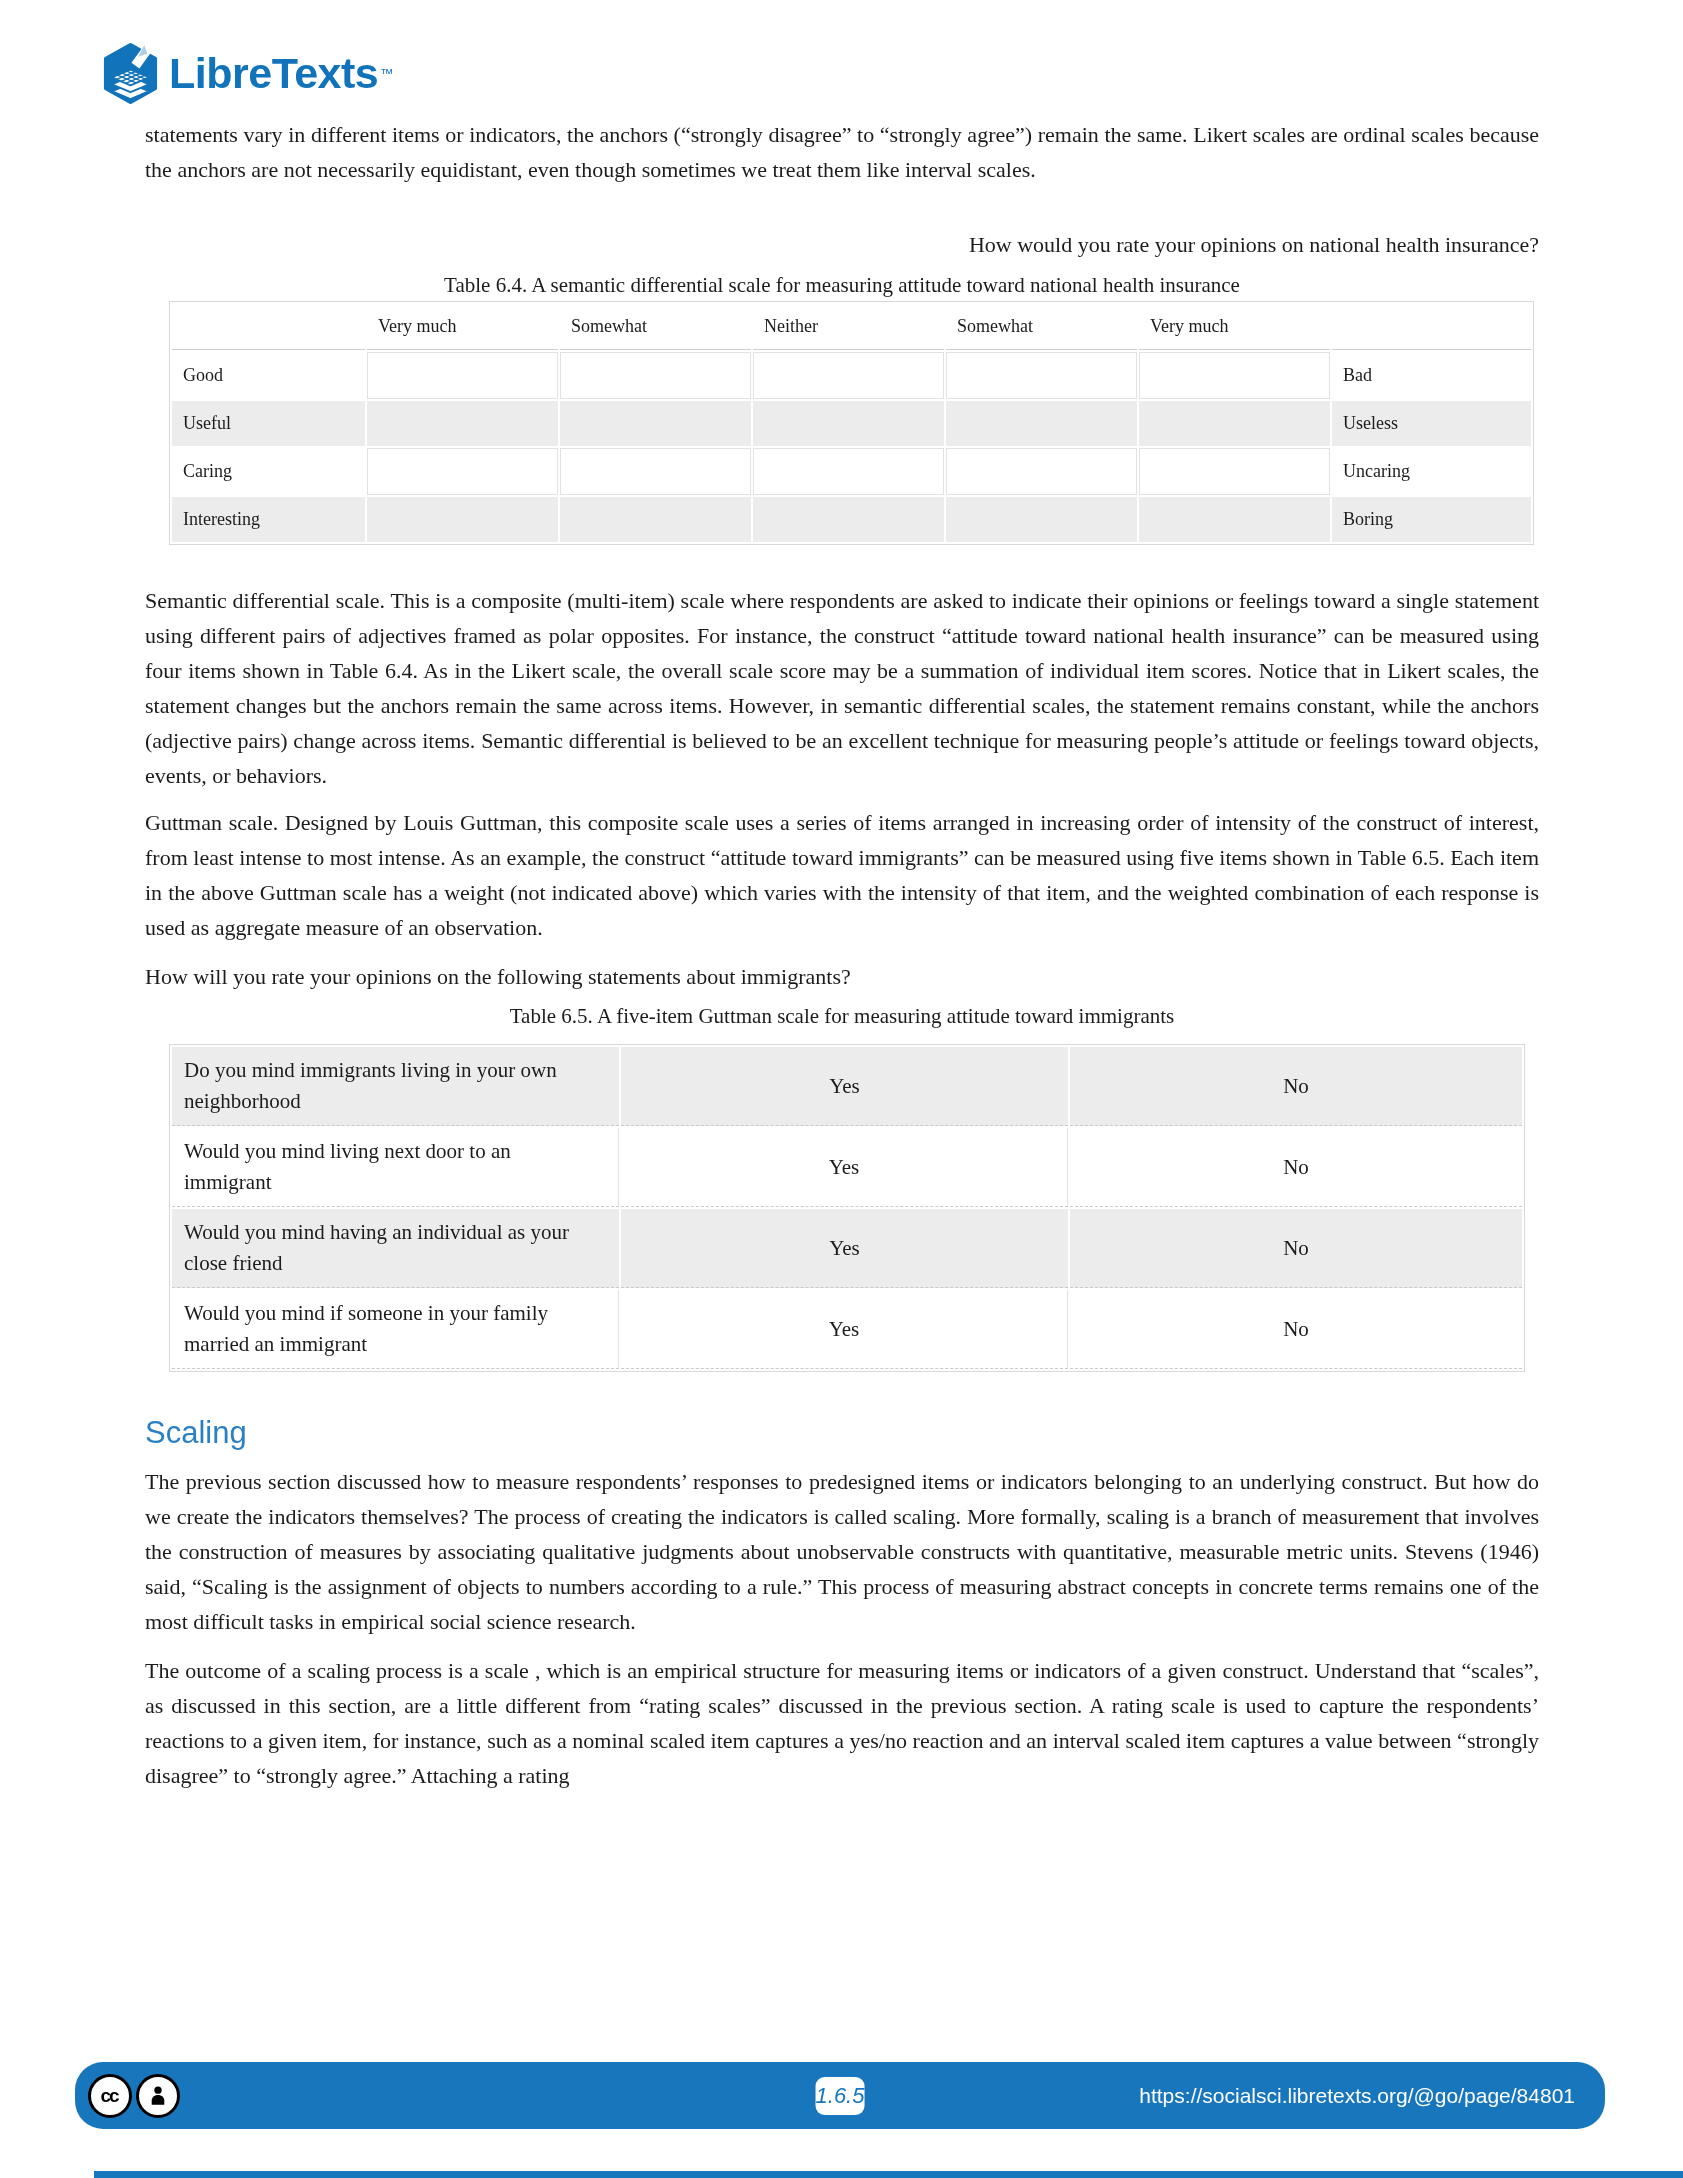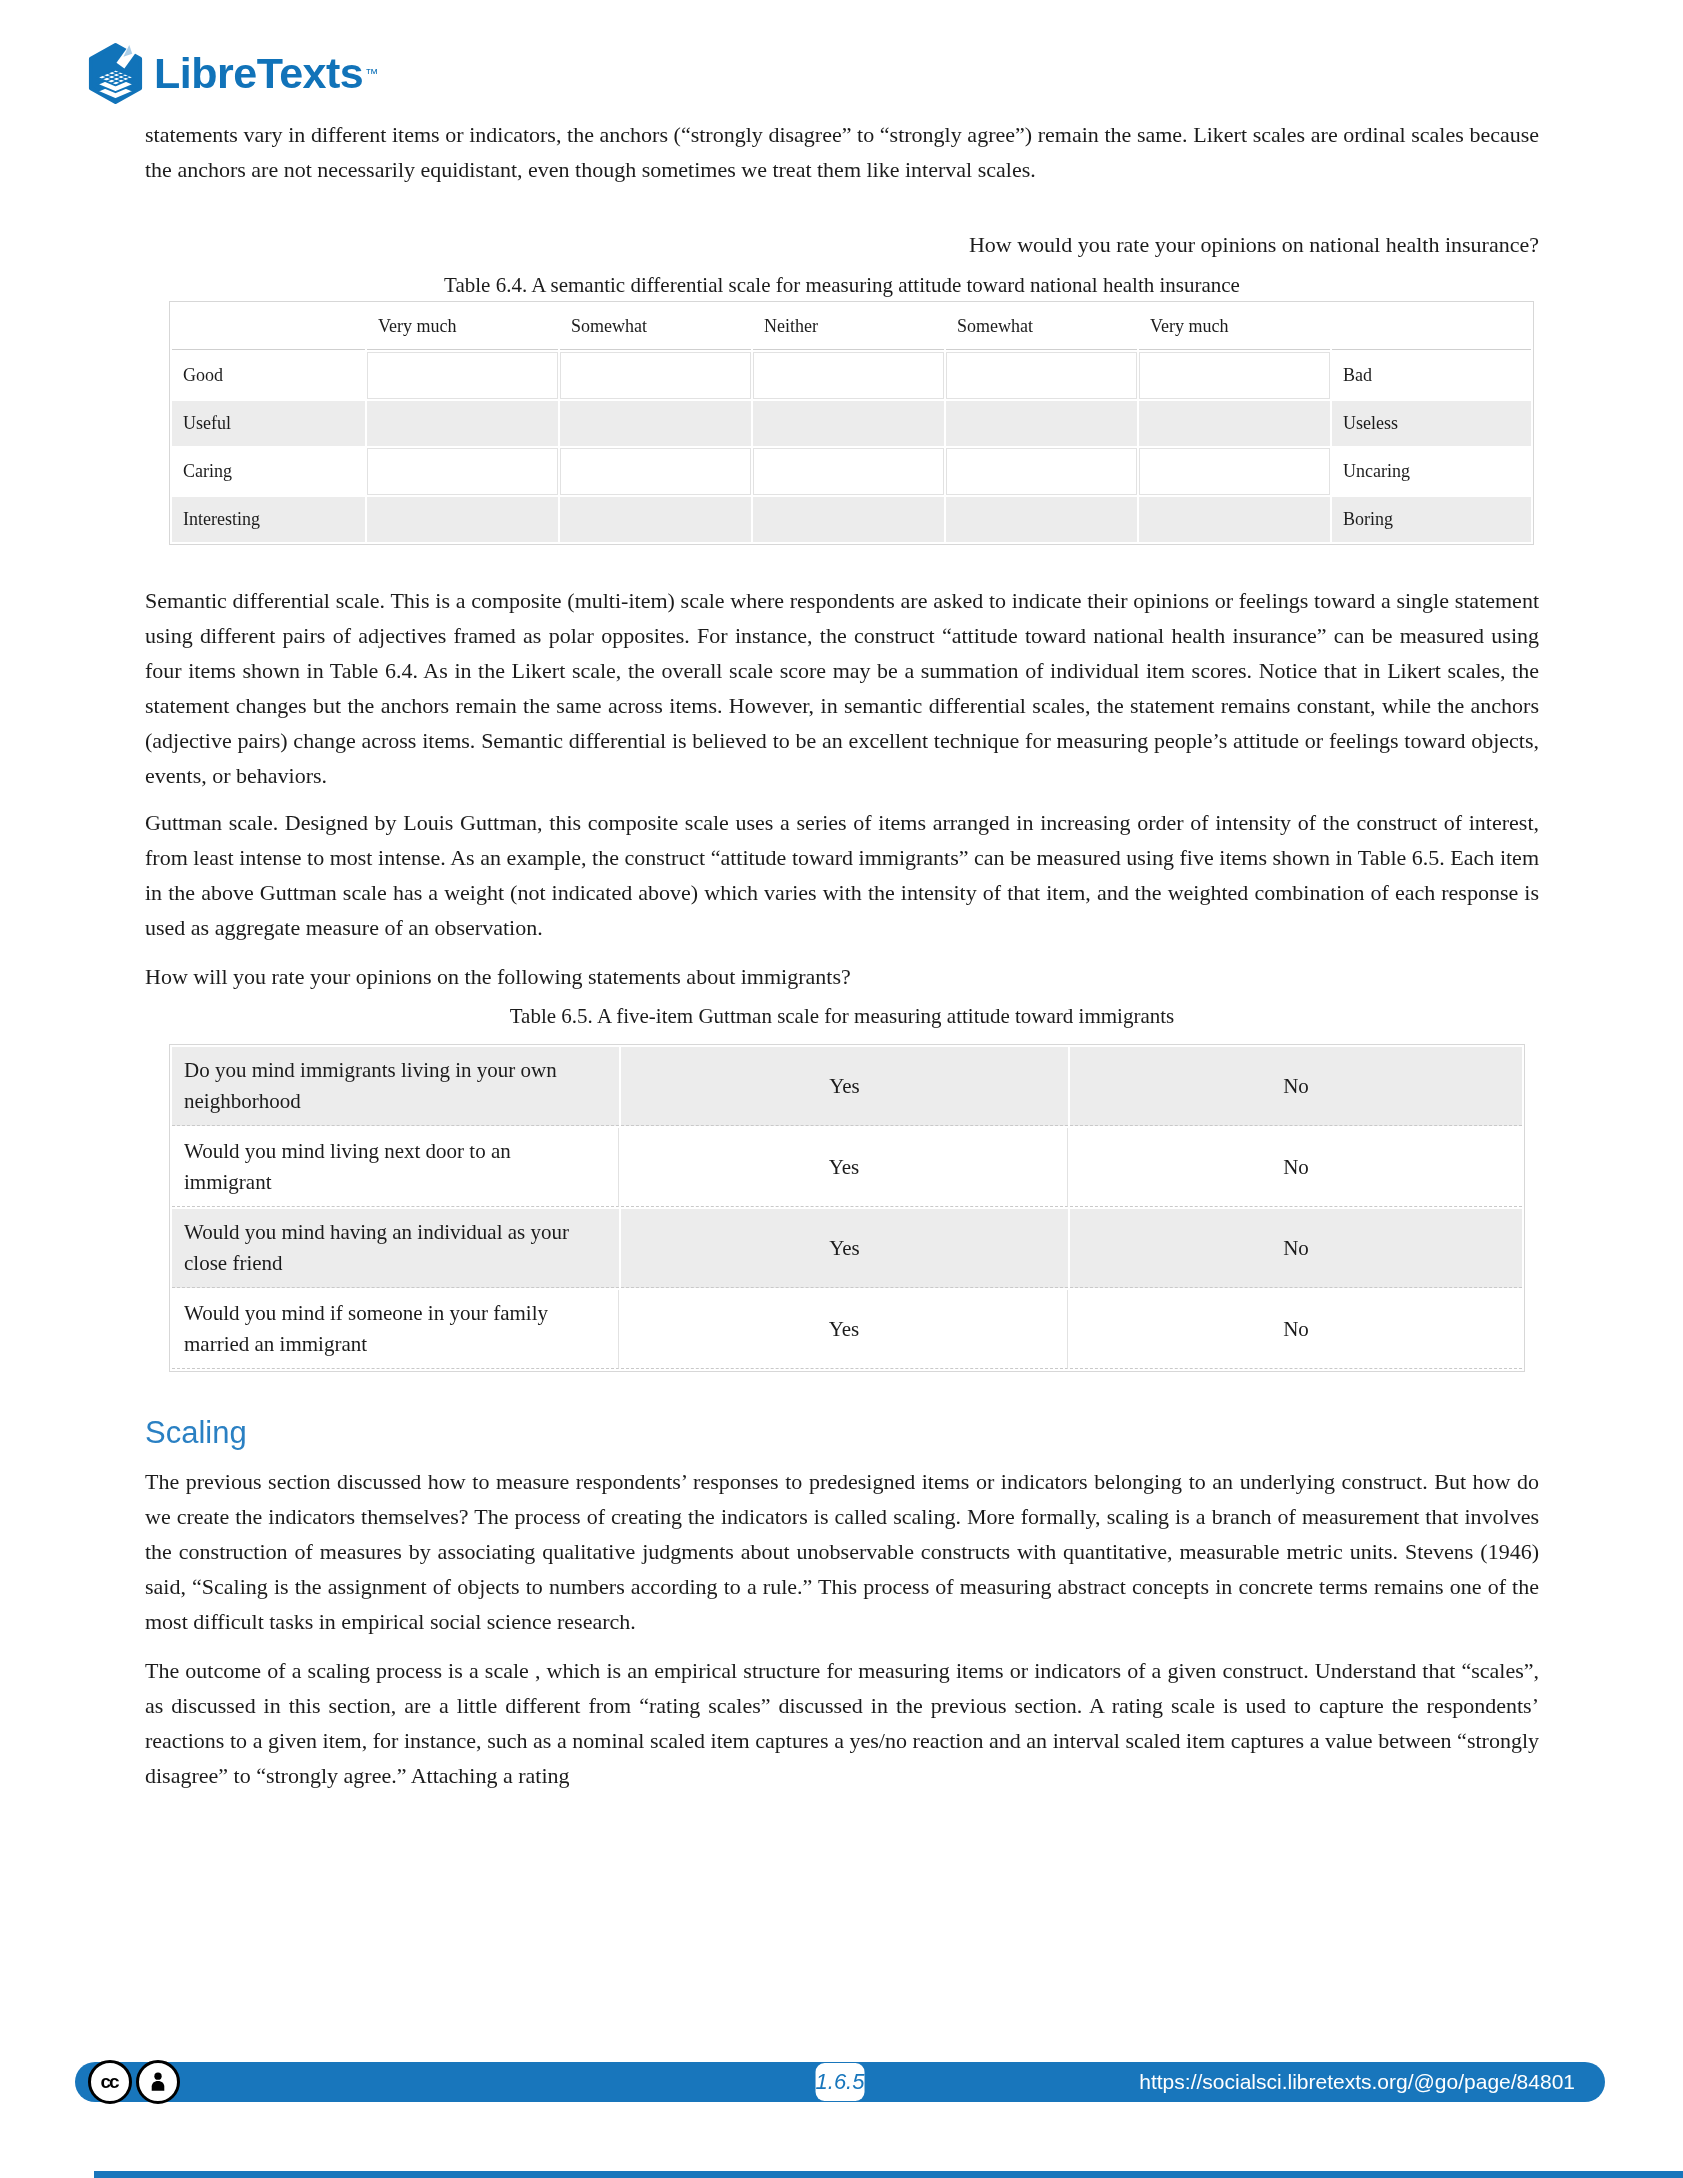--- a/index.html
+++ b/index.html
@@ -1,21 +1,21 @@
 <!DOCTYPE html>
 <html><head>
 <meta charset="utf-8">
 <style>
   html,body{margin:0;padding:0;}
   body{
     width:1683px;height:2178px;position:relative;background:#ffffff;
     font-family:"Liberation Serif", serif;color:#1c1c1c;overflow:hidden;
   }
   
-  .logo{position:absolute;left:84px;top:42px;display:flex;align-items:center;}
+  .logo{position:absolute;left:99px;top:42px;display:flex;align-items:center;}
   .logo svg{display:block;}
   .wordmark{
     font-family:"Liberation Sans", sans-serif;font-weight:700;font-size:43px;
     color:#1173b9;letter-spacing:-0.5px;margin-left:7px;line-height:63px;
   }
   .tm{font-family:"Liberation Sans", sans-serif;font-size:13px;color:#1173b9;
       vertical-align:top;line-height:30px;margin-left:2px;}
   
   .content{position:absolute;left:145px;top:6px;width:1394px;}
   p.body{font-size:22px;line-height:35px;text-align:justify;margin:0;}
@@ -47,21 +47,21 @@
         border-bottom:1px dashed #c9c9c9;}
   .t65 td.qcell{padding:0 40px 0 12px;line-height:31px;}
   .t65 td.yn{text-align:center;}
   .t65 tr.r-odd td{background:#ffffff;}
   .t65 tr.r-even td{background:#ececec;}
   .t65 tr.r-odd td.qcell,.t65 tr.r-odd td.mid{border-right:1px solid #e2e2e2;}
   
   .sec-heading{font-family:"Liberation Sans", sans-serif;font-weight:400;
         font-size:31px;line-height:38px;color:#2a80c3;margin:0;}
   
-  .footer-bar{position:absolute;left:75px;top:2062px;width:1530px;height:40px;
+  .footer-bar{position:absolute;left:75px;top:2062px;width:1530px;height:67px;
         background:#1876bc;border-radius:28px;display:flex;align-items:center;}
   .cc-badges{display:flex;align-items:center;margin-left:13px;}
   .cc-circle{width:38px;height:38px;border-radius:50%;border:3px solid #000;
         background:#fff;display:flex;align-items:center;justify-content:center;
         margin-right:4px;}
   .cc-circle .cc-txt{font-family:"Liberation Sans", sans-serif;font-weight:700;
         font-size:19px;color:#000;letter-spacing:-2px;margin-left:-2px;}
   .version-pill{position:absolute;left:50%;transform:translateX(-50%);
         background:#fff;color:#1876bc;font-family:"Liberation Sans", sans-serif;
         font-size:22px;font-weight:500;padding:6px 0;border-radius:9px;line-height:26px;font-style:italic;}

